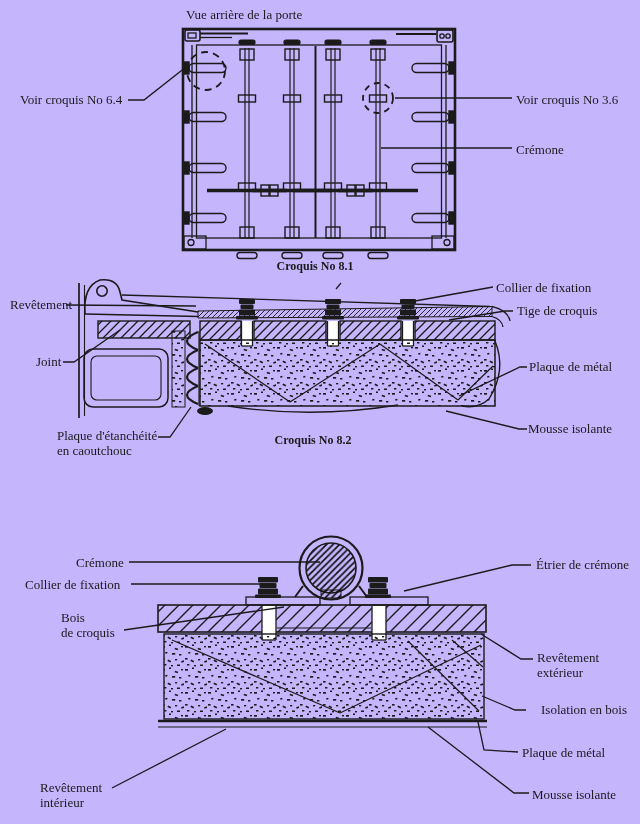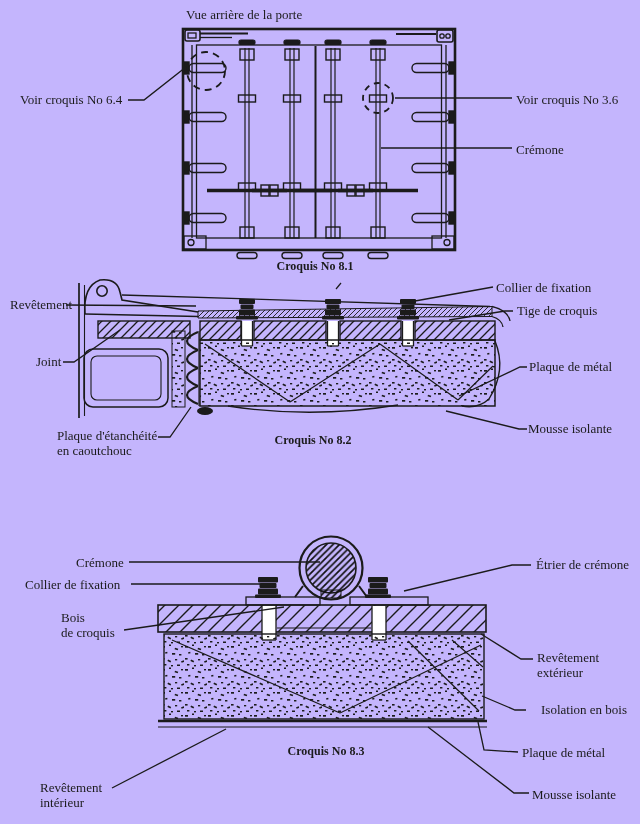--- a/index.html
+++ b/index.html
@@ -311,15 +311,14 @@
   <div>intérieur</div>
 </div>
 <div class="lbl" style="left:536px;top:557px">Étrier de crémone</div>
 <div class="lbl" style="left:537px;top:650px">
   <div>Revêtement</div>
   <div>extérieur</div>
 </div>
 <div class="lbl" style="left:541px;top:702px">Isolation en bois</div>
 <div class="lbl" style="left:522px;top:745px">Plaque de métal</div>
 <div class="lbl" style="left:532px;top:787px">Mousse isolante</div>
-<div class="cap" style="left:246px;top:744px">Croquis No 8.3</div>
 
 </div>
 
 </body></html>

